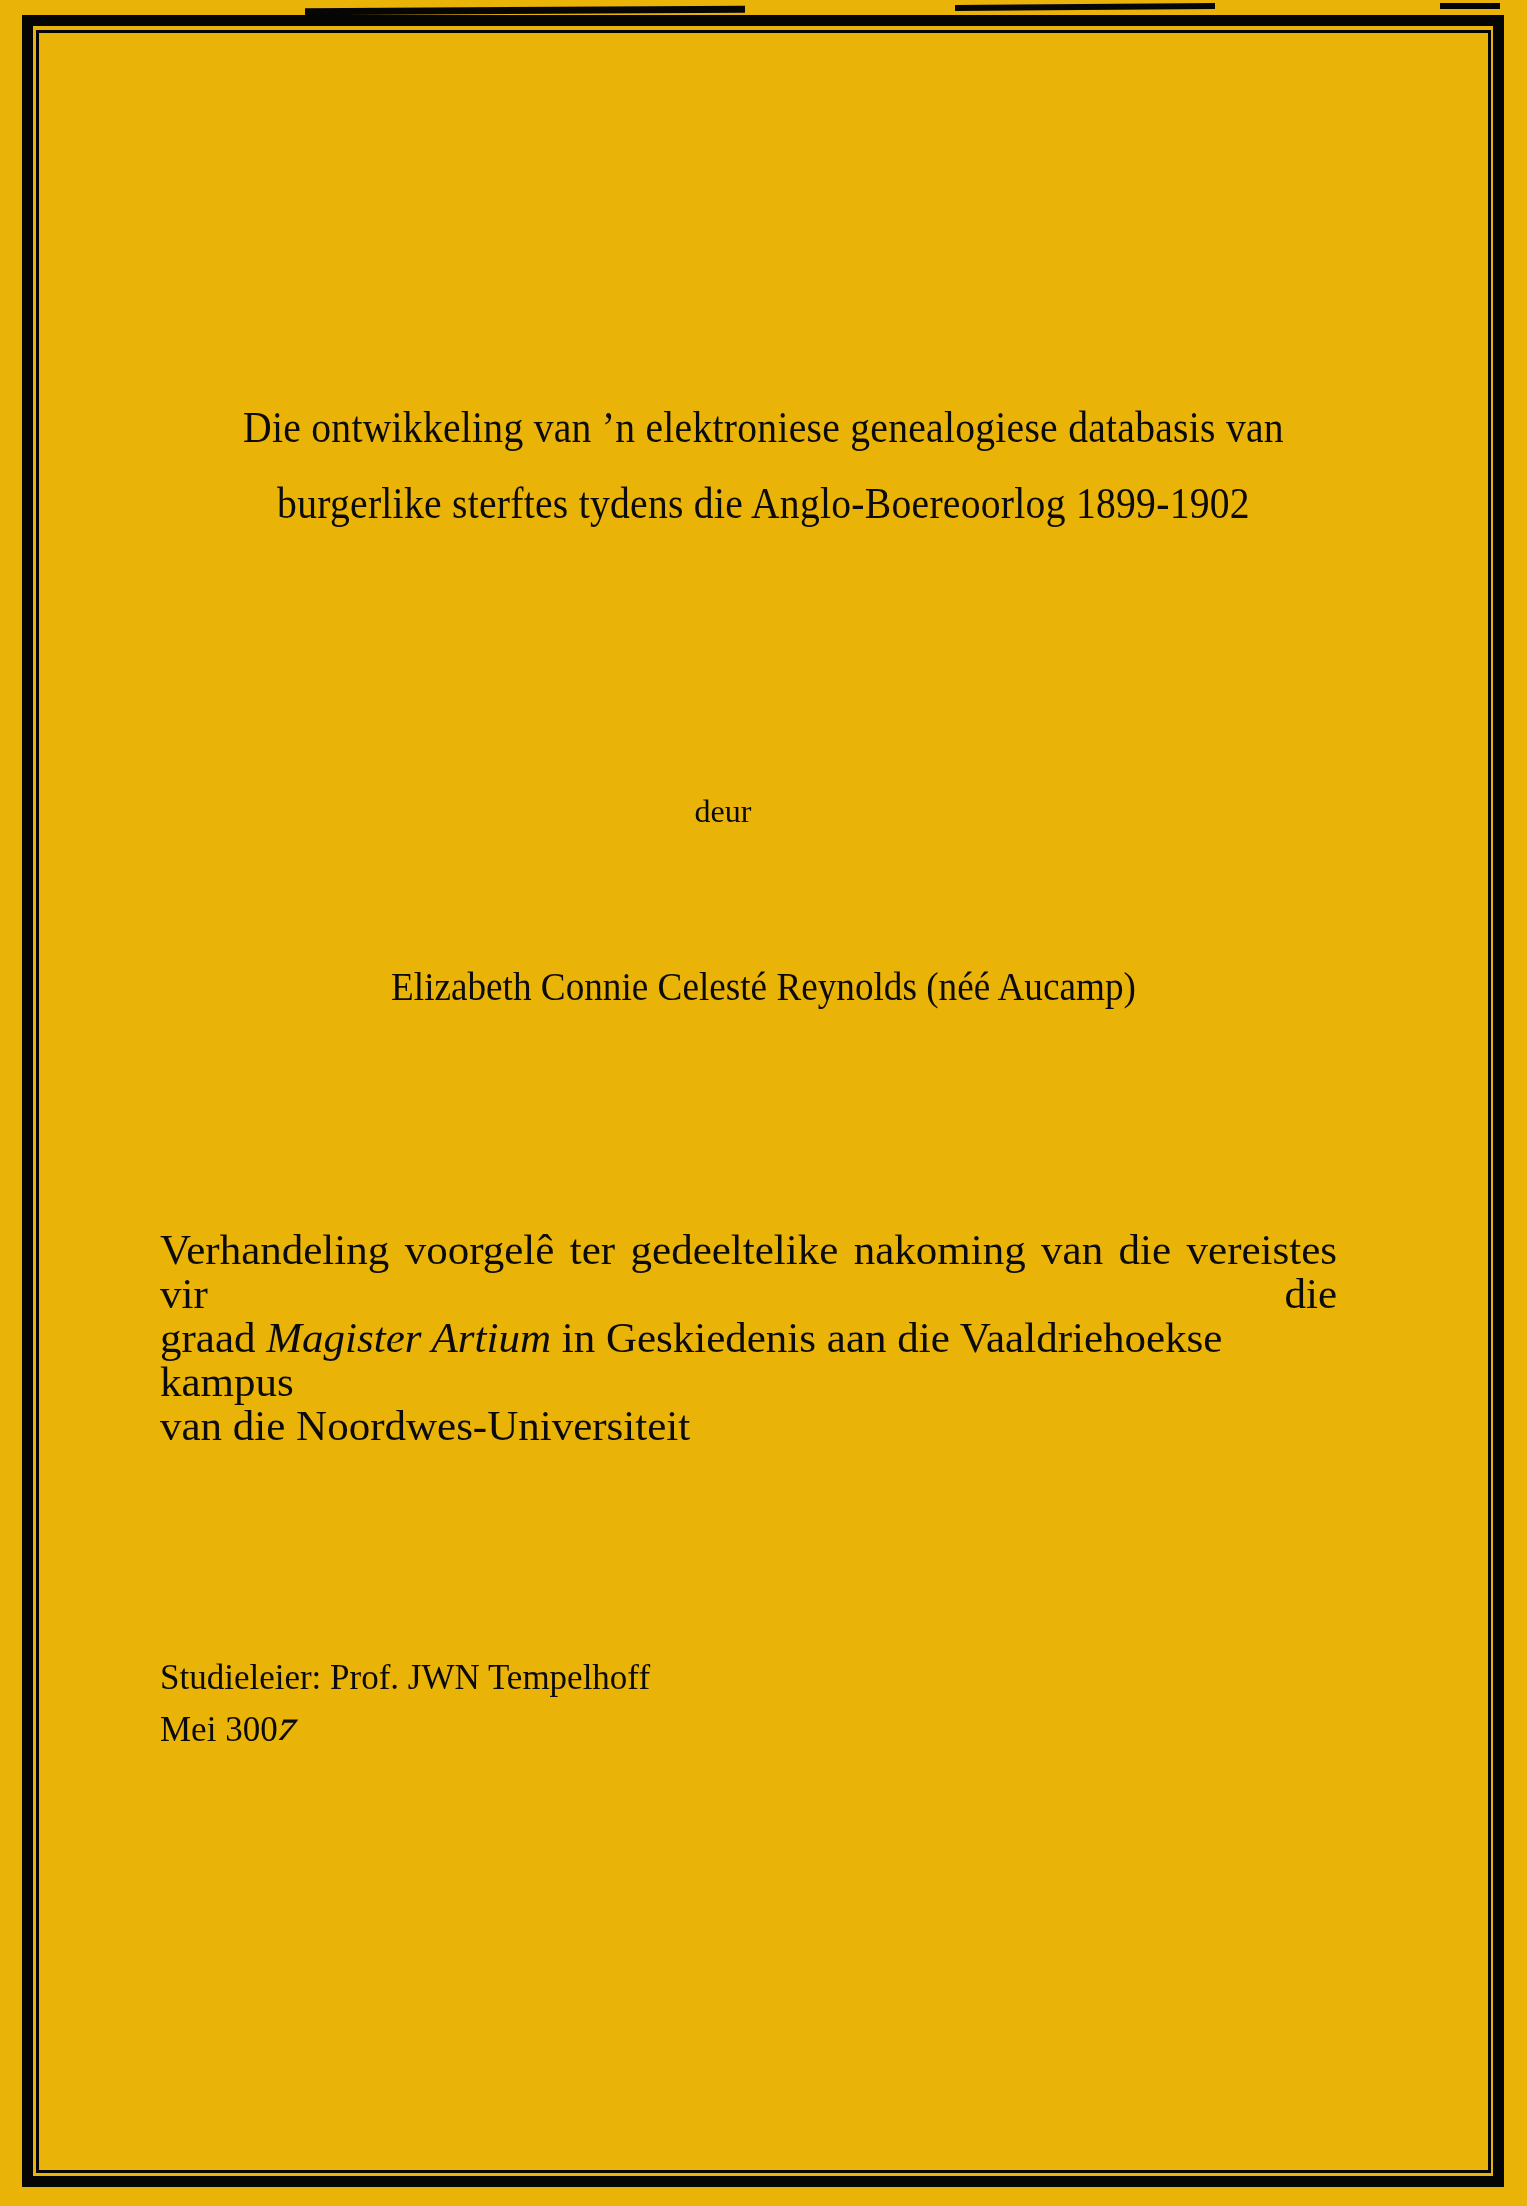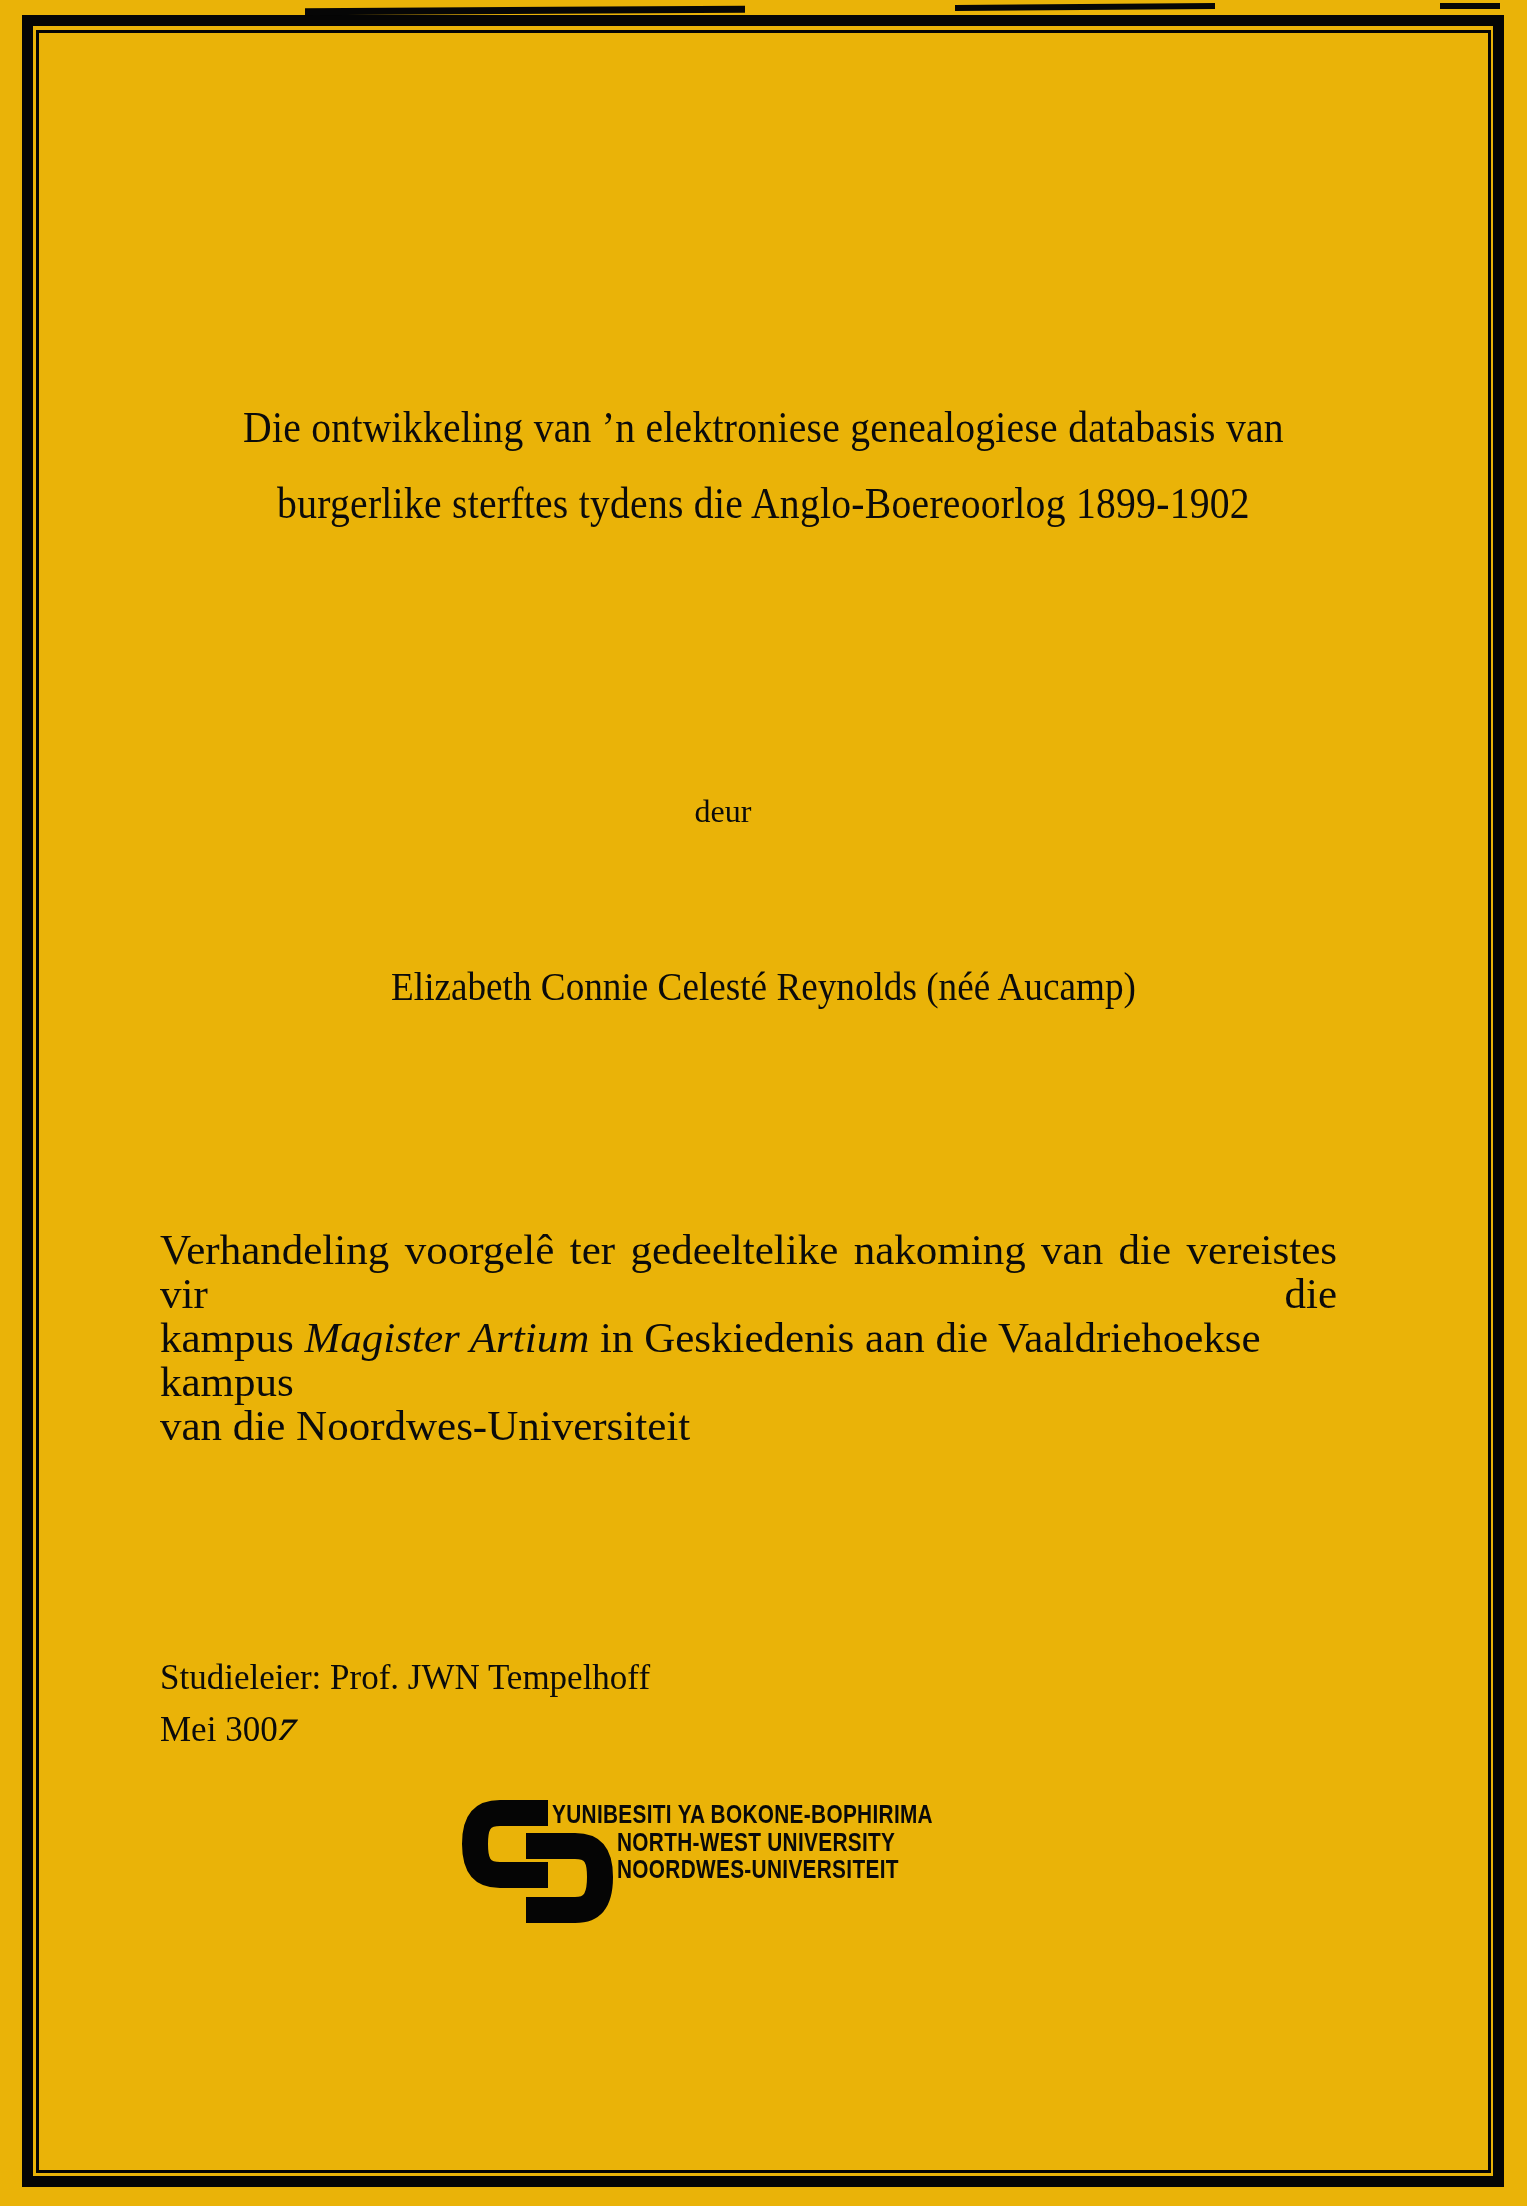--- a/index.html
+++ b/index.html
@@ -128,33 +128,22 @@
     <span class="tl">Die ontwikkeling van ’n elektroniese genealogiese databasis van</span>
     <span class="tl">burgerlike sterftes tydens die Anglo-Boereoorlog 1899-1902</span>
   </h1>
 
   <div class="byline">deur</div>
 
   <div class="author">Elizabeth Connie Celesté Reynolds (néé Aucamp)</div>
 
   <div class="statement">
     <div class="st-line justify">Verhandeling voorgelê ter gedeeltelike nakoming van die vereistes vir die</div>
-    <div class="st-line"><span>kampus </span><span class="italic">Magister Artium</span><span> in Geskiedenis aan die Vaaldriehoekse kampus</span></div>
+    <div class="st-line"><span>graad </span><span class="italic">Magister Artium</span><span> in Geskiedenis aan die Vaaldriehoekse kampus</span></div>
     <div class="st-line">van die Noordwes-Universiteit</div>
   </div>
 
   <div class="supervisor">Studieleier: Prof. JWN Tempelhoff</div>
 
   <div class="date-line"><span>Mei 300</span><span class="seven">7</span></div>
 
-  <div class="logo">
-    <svg class="logo-mark" width="151" height="123" viewBox="0 0 151 123" aria-hidden="true">
-      <path d="M 86 13 H 38 C 16 13 13 28 13 44 C 13 60 16 75 38 75 H 86" fill="none" stroke="#050505" stroke-width="26"></path>
-      <path d="M 64 46 H 113 C 135 46 138 61 138 77 C 138 93 135 110 113 110 H 64" fill="none" stroke="#050505" stroke-width="26"></path>
-    </svg>
-    <div class="logo-text">
-      <div class="lt">YUNIBESITI YA BOKONE-BOPHIRIMA</div>
-      <div class="lt ind">NORTH-WEST UNIVERSITY</div>
-      <div class="lt ind">NOORDWES-UNIVERSITEIT</div>
-    </div>
-  </div>
 
 </div>
 
 </body></html>

